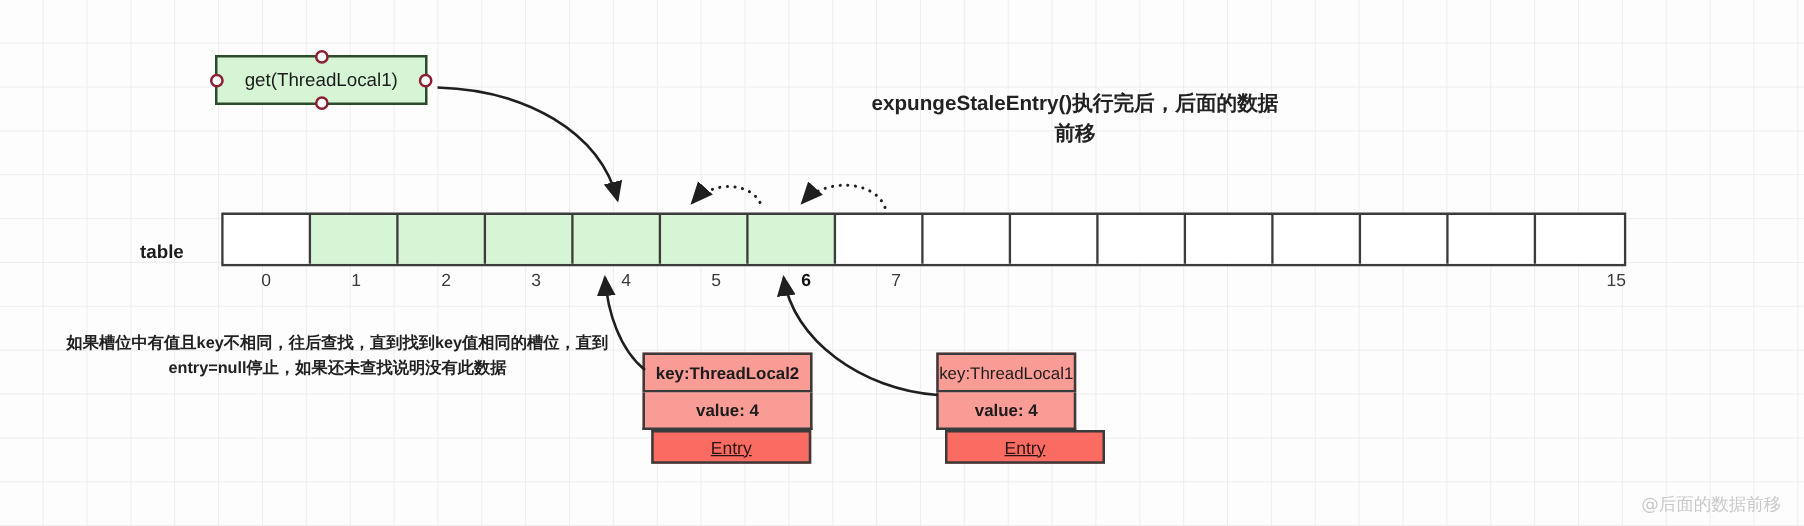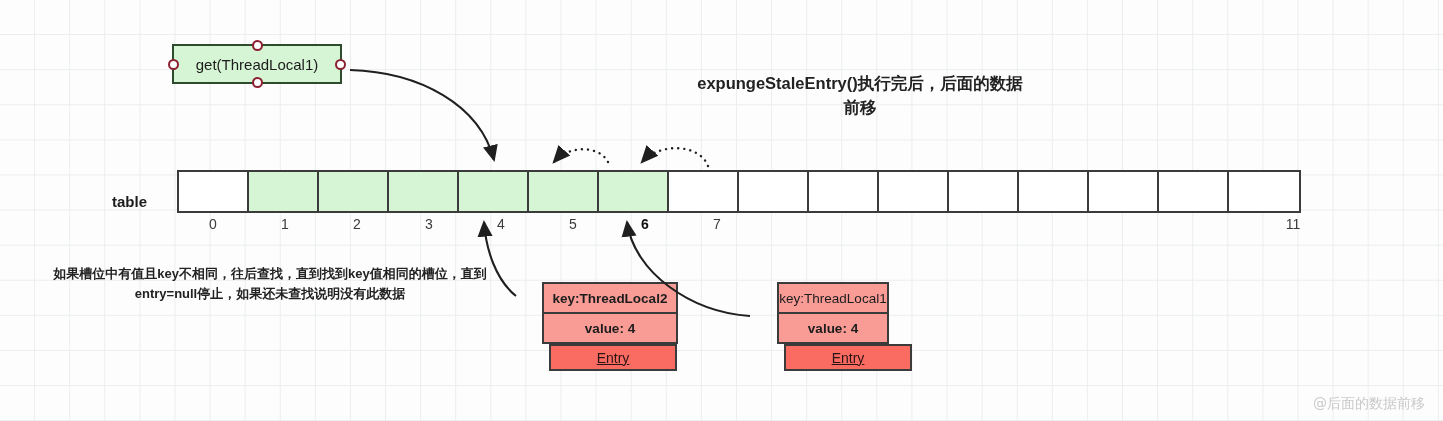--- a/index.html
+++ b/index.html
@@ -70,21 +70,21 @@
   .idx.bold{font-weight:bold;color:#111;}
   .idx.blank{color:transparent;}
 
   
   #left-note{
     left:45px;top:264px;width:450px;text-align:center;
     font-size:13px;font-weight:bold;color:#222;line-height:1.5;
   }
 
   
-  .entry-card{position:absolute;margin-left:28px;}
+  .entry-card{position:absolute;}
   .entry-row{
     border:2px solid #3b3b3b;box-sizing:border-box;
     background:#fa9c96;
     display:flex;align-items:center;justify-content:center;
     font-size:13.5px;color:#1c1c1c;
   }
   .entry-row.key{height:32px;}
   .entry-row.value{height:30px;border-top:none;}
   .entry-foot{
     border:2px solid #3b3b3b;box-sizing:border-box;
@@ -153,21 +153,21 @@
       <div class="idx">5</div>
       <div class="idx bold">6</div>
       <div class="idx">7</div>
       <div class="idx blank">&nbsp;</div>
       <div class="idx blank">&nbsp;</div>
       <div class="idx blank">&nbsp;</div>
       <div class="idx blank">&nbsp;</div>
       <div class="idx blank">&nbsp;</div>
       <div class="idx blank">&nbsp;</div>
       <div class="idx blank">&nbsp;</div>
-      <div class="idx">11</div>
+      <div class="idx">15</div>
     </div>
 
   <div id="left-note" class="abs">如果槽位中有值且key不相同，往后查找，直到找到key值相同的槽位，直到entry=null停止，如果还未查找说明没有此数据</div>
 
   <div id="entry-a" class="entry-card">
     <div class="entry-row key bold">key:ThreadLocal2</div>
     <div class="entry-row value bold">value: 4</div>
     <div class="entry-foot">Entry</div>
   </div>
 

